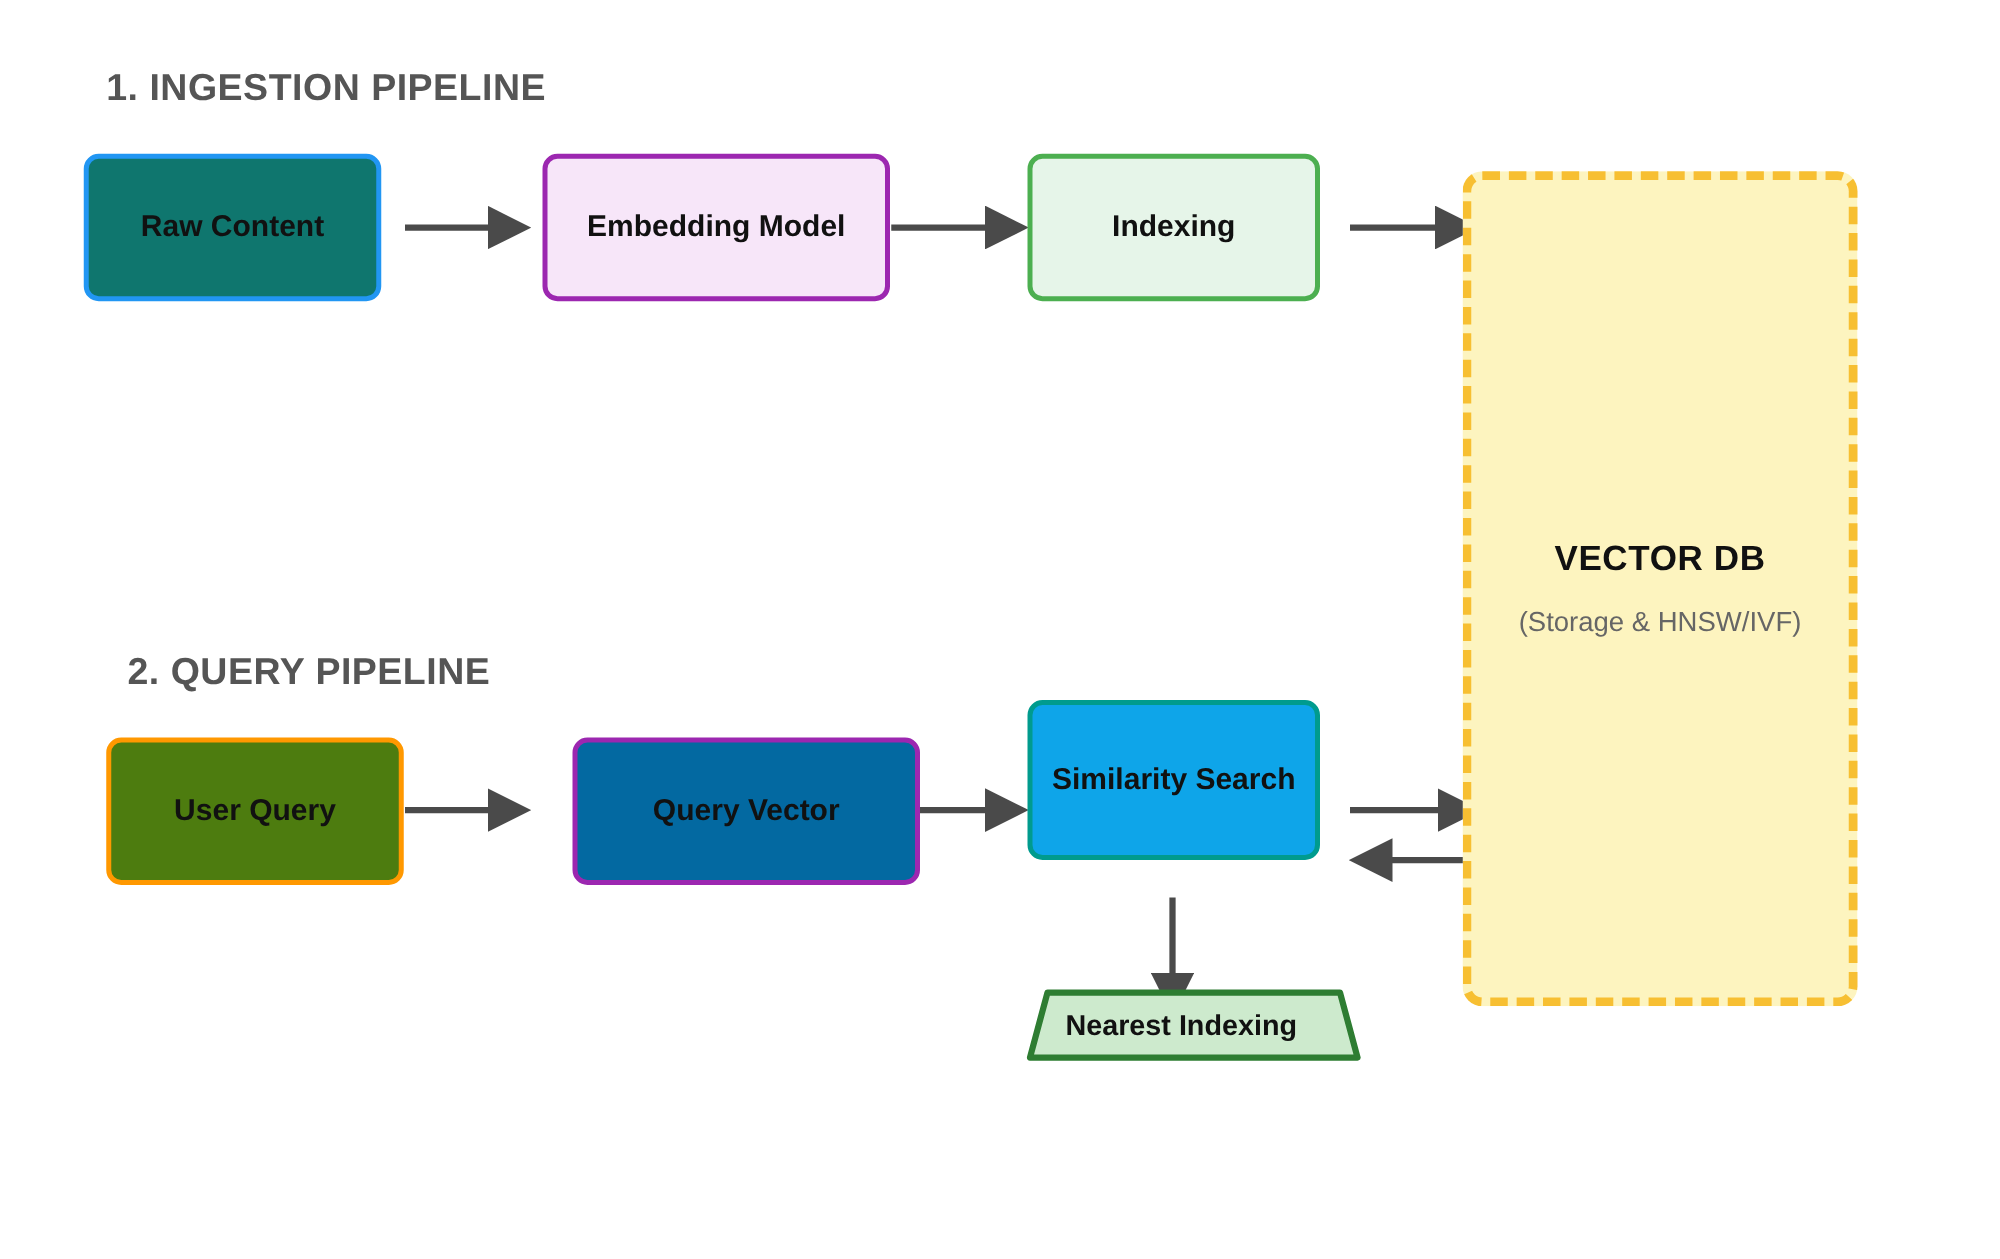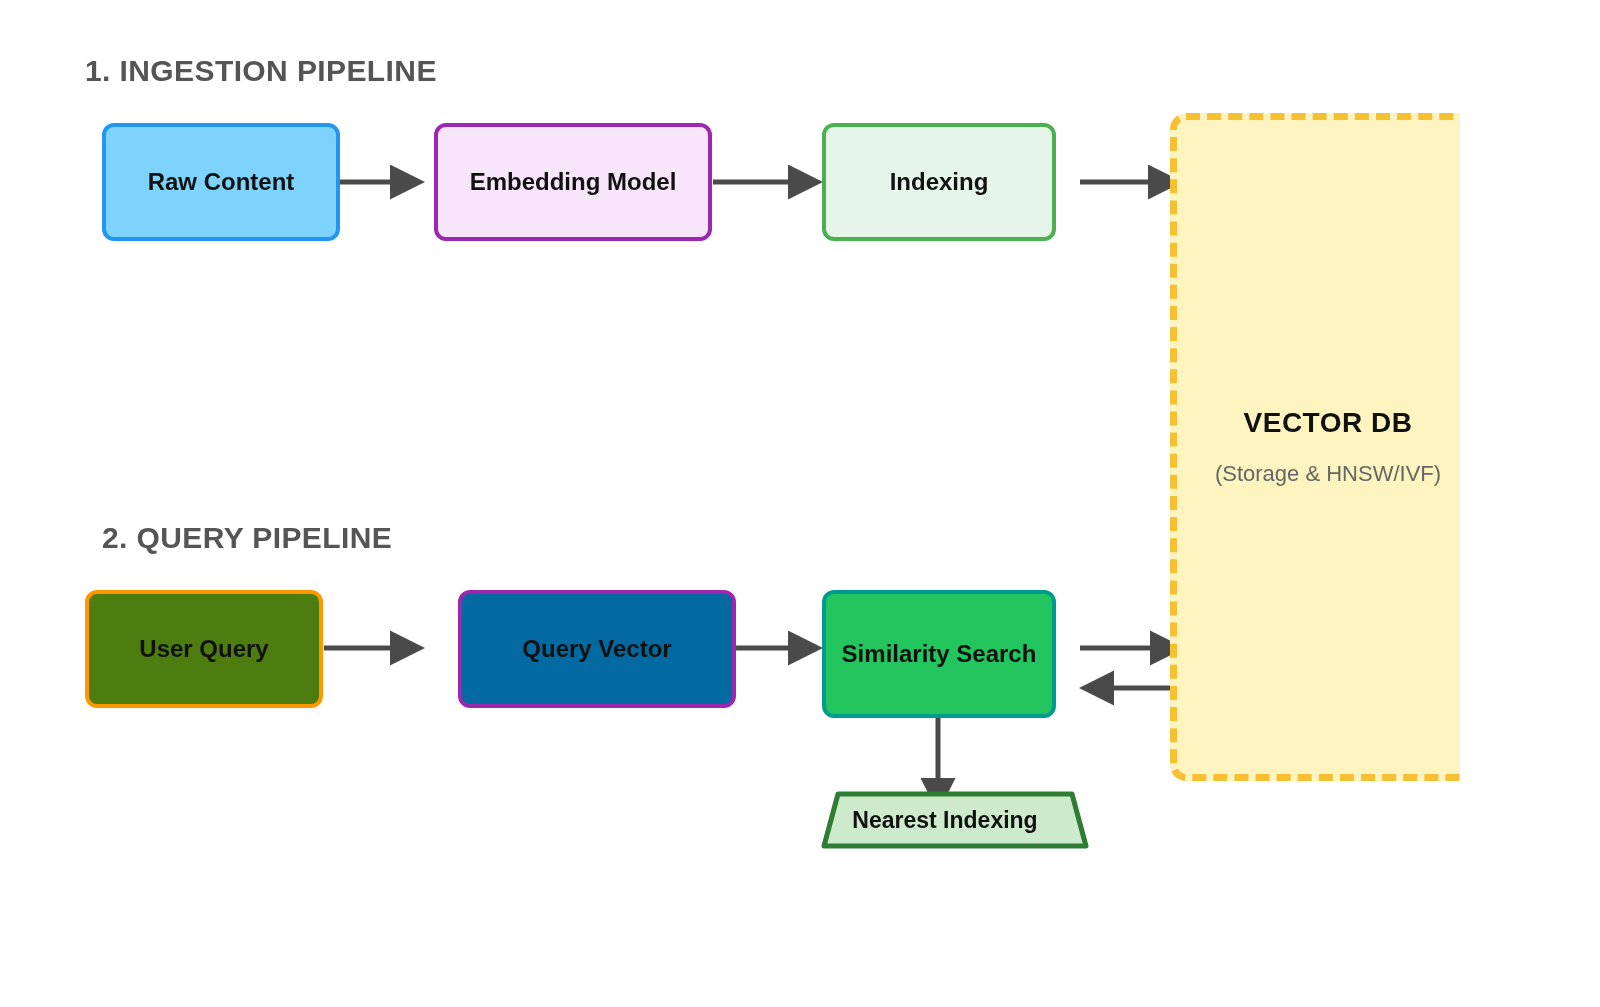--- a/index.html
+++ b/index.html
@@ -5,21 +5,21 @@
   html, body {
     margin: 0;
     padding: 0;
     background: #ffffff;
   }
   body {
     font-family: "Liberation Sans", sans-serif;
   }
   #canvas {
     position: relative;
-    width: 1460px;
+    width: 1600px;
     height: 1007px;
     background: #ffffff;
     overflow: hidden;
   }
 
   .section-title {
     position: absolute;
     font-size: 30px;
     font-weight: bold;
     color: #555555;
@@ -127,46 +127,46 @@
 
     <line x1="713" y1="648" x2="790" y2="648" stroke="#4a4a4a" stroke-width="5" marker-end="url(#arrowhead)"></line>
 
     <line x1="1080" y1="648" x2="1152" y2="648" stroke="#4a4a4a" stroke-width="5" marker-end="url(#arrowhead)"></line>
 
     <line x1="1190" y1="688" x2="1112" y2="688" stroke="#4a4a4a" stroke-width="5" marker-end="url(#arrowhead)"></line>
 
     <line x1="938" y1="718" x2="938" y2="780" stroke="#4a4a4a" stroke-width="5" marker-end="url(#arrowhead-v)"></line>
   </svg>
 
-  <div class="node" style="left:102px; top:123px; width:238px; height:118px; border-color:#2196f3; background:#7dd3fc;">
+  <div class="node" style="left:67px; top:123px; width:238px; height:118px; border-color:#2196f3; background:#0f766e;">
     <span class="node-label">Raw Content</span>
   </div>
 
   <div class="node" style="left:822px; top:123px; width:234px; height:118px; border-color:#4caf50; background:#e6f5e9;">
     <span class="node-label">Indexing</span>
   </div>
 
   <div class="node" style="left:434px; top:123px; width:278px; height:118px; border-color:#9c27b0; background:#f7e6f9;">
     <span class="node-label">Embedding Model</span>
   </div>
 
-  <div class="db-box" style="left:1170px; top:113px; width:316px; height:668px;">
+  <div class="db-box" style="left:1170px; top:137px; width:316px; height:668px;">
     <div class="db-title">VECTOR DB</div>
     <div class="db-sub">(Storage &amp; HNSW/IVF)</div>
   </div>
 
   <div class="node" style="left:85px; top:590px; width:238px; height:118px; border-color:#ff9800; background:#4d7c0f;">
     <span class="node-label">User Query</span>
   </div>
 
   <div class="node" style="left:458px; top:590px; width:278px; height:118px; border-color:#9c27b0; background:#0369a1;">
     <span class="node-label">Query Vector</span>
   </div>
 
-  <div class="node" style="left:822px; top:590px; width:234px; height:128px; border-color:#009b8e; background:#22c55e;">
+  <div class="node" style="left:822px; top:560px; width:234px; height:128px; border-color:#009b8e; background:#0ea5e9;">
     <span class="node-label">Similarity Search</span>
   </div>
 
   <div class="trapezoid" style="left:800px; top:790px; width:290px; height:60px;">
     <svg width="290" height="60" viewBox="0 0 290 60">
       <polygon points="38,4 272,4 286,56 24,56" fill="#cdeacd" stroke="#2e7d32" stroke-width="5" stroke-linejoin="round"></polygon>
     </svg>
     <span class="trap-label">Nearest Indexing</span>
   </div>
 

